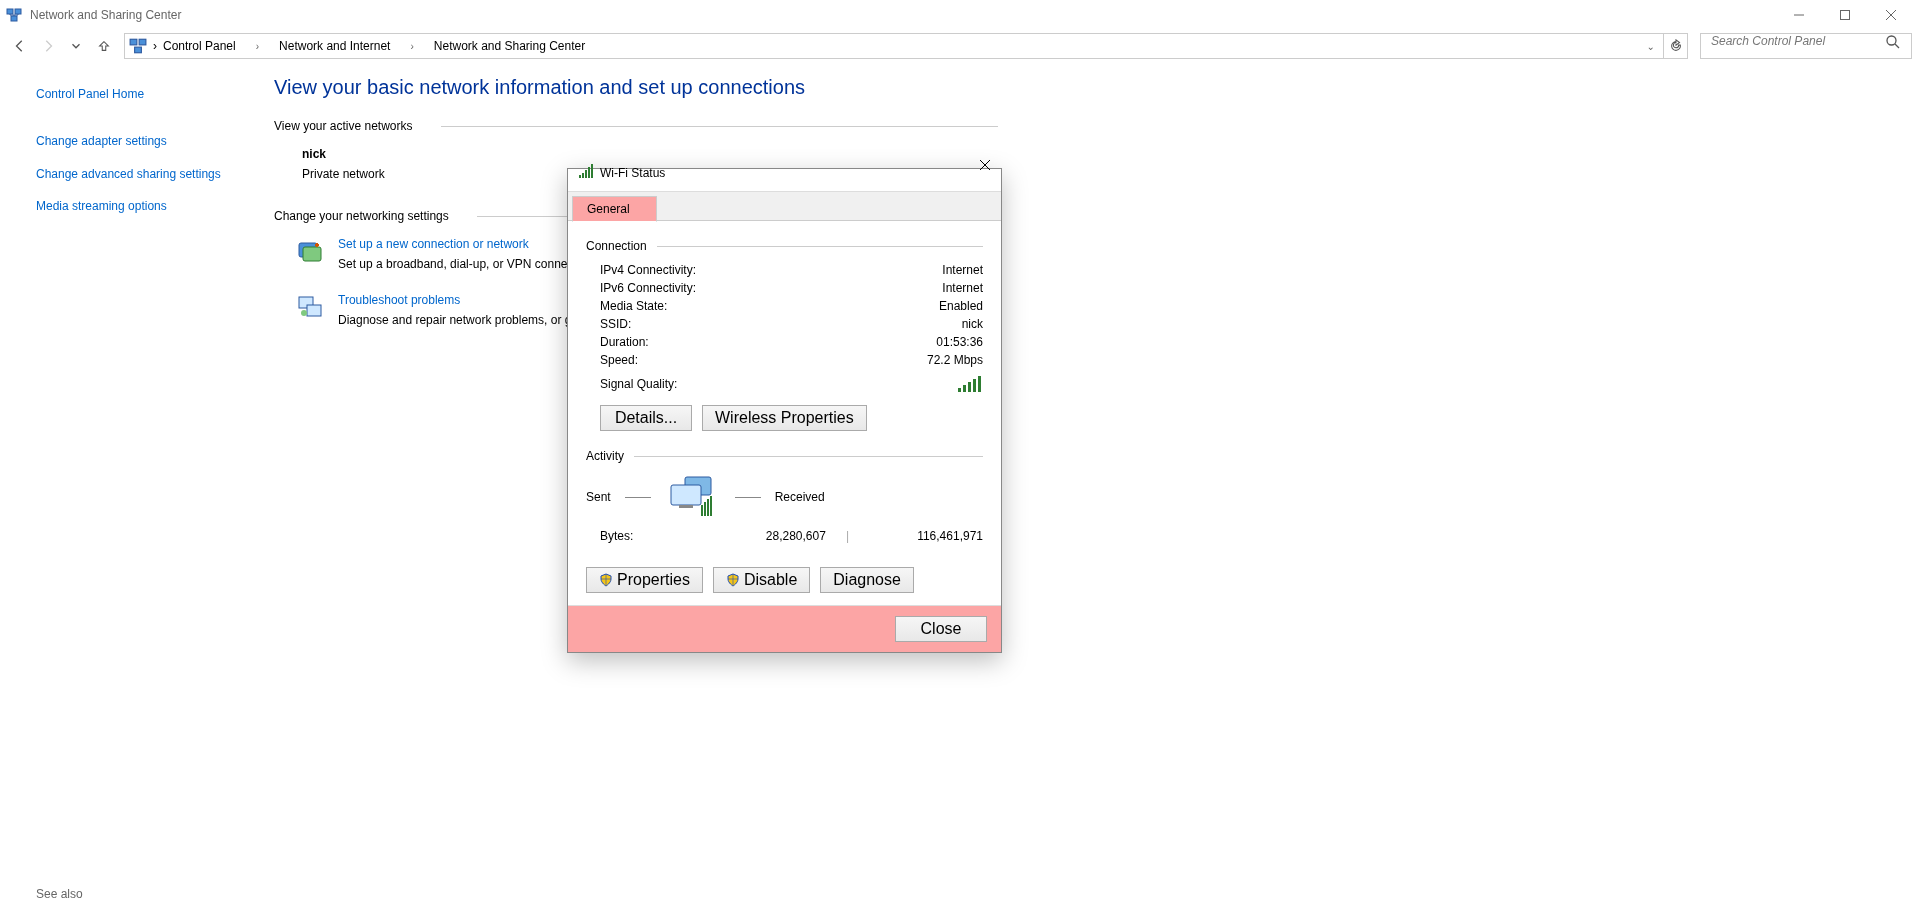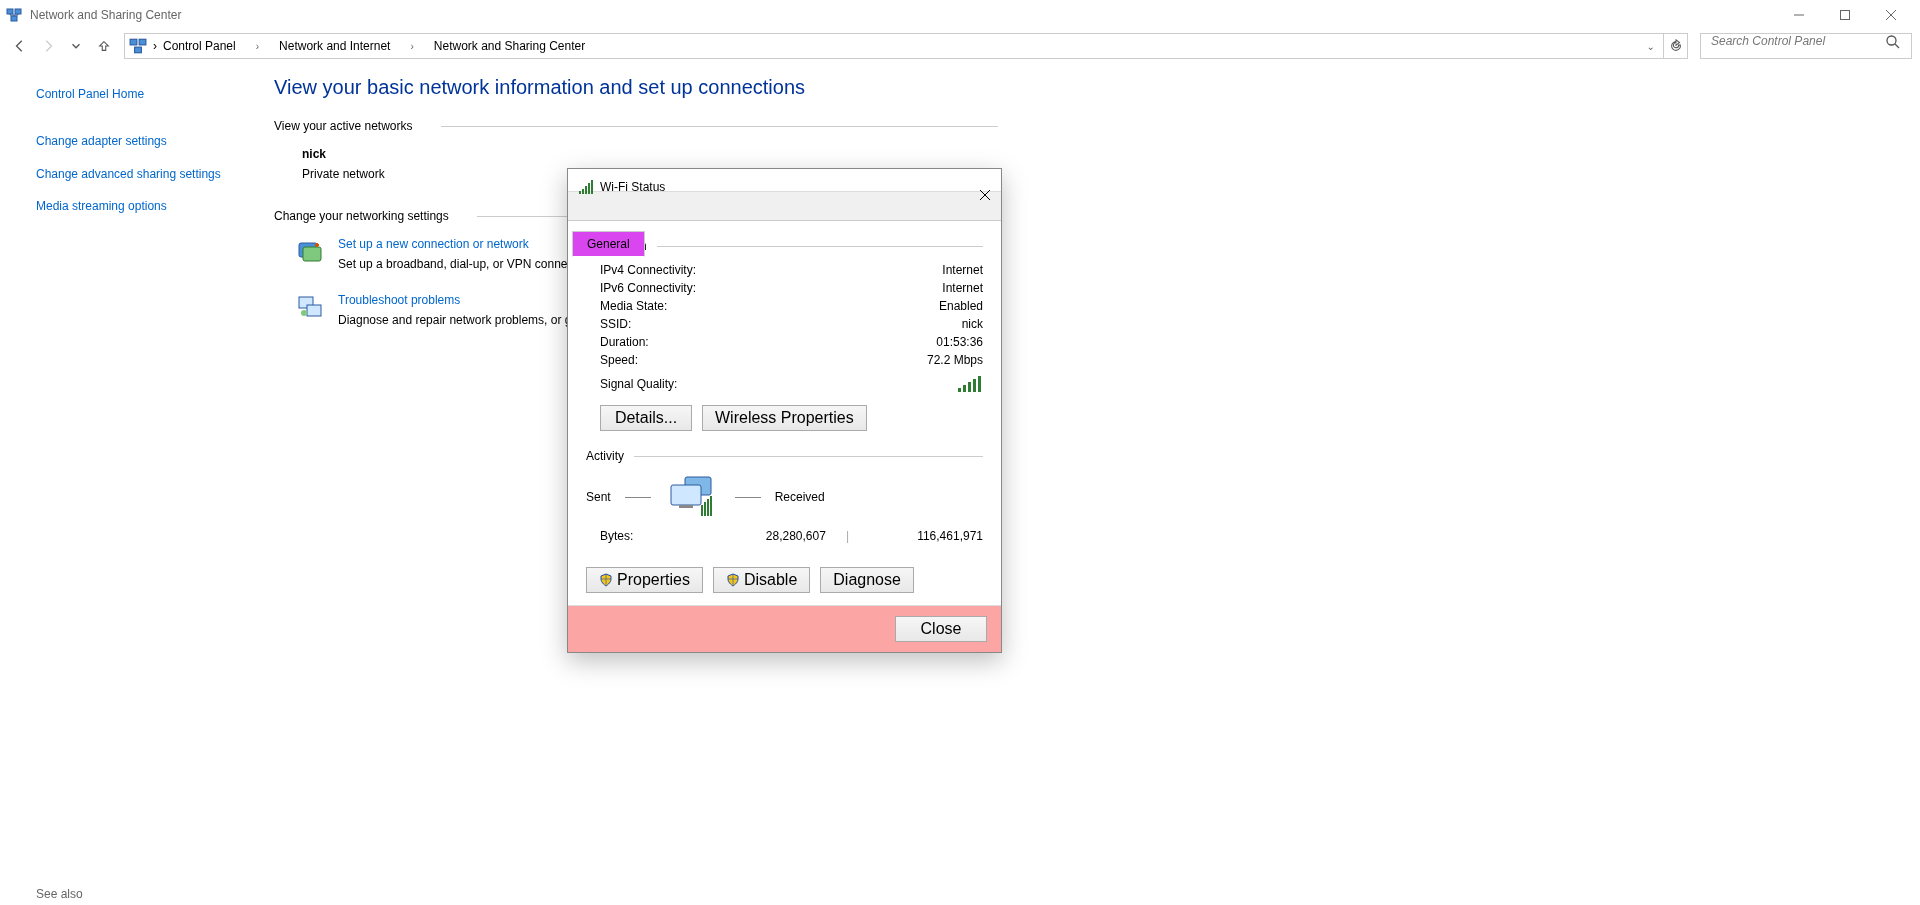--- a/index.html
+++ b/index.html
@@ -45,27 +45,27 @@
   .network-block .nname { font-weight: bold; font-size: 12px; }
   .network-block .ntype { font-size: 12px; margin-top: 6px;}
   .tasks { padding-left: 22px;}
   .task { display:flex; gap:14px; margin-bottom: 22px;}
   .task-icon { width:28px; height:28px; flex:0 0 28px;}
   .task-body .tlink { color: #0066cc; font-size: 12px;}
   .task-body .tdesc { color:#000; font-size:12px; margin-top:6px;}
 
   
   .dialog { position: absolute; left: 567px; top: 168px; width: 435px; background: #fff; border: 1px solid #888; box-shadow: 0 8px 24px rgba(0,0,0,.25); }
-  .dlg-title { height: 14px; display:flex; align-items:flex-start; padding:11px 10px; font-size:12px; }
+  .dlg-title { height: 14px; display:flex; align-items:flex-end; padding:11px 10px; font-size:12px; }
   .dlg-title .sig { width:16px; height:16px; margin-right:6px;}
   .dlg-title .spacer { flex:1;}
   .dlg-title .close { width:32px; height:30px; display:flex; align-items:center; justify-content:center; margin-right:-10px;}
   .dlg-title .close svg { width:10px; height:10px; color:#000;}
   .tabstrip { background:#f0f0f0; border-top:1px solid #ddd; border-bottom:1px solid #ccc; padding: 4px 4px 0 4px; height:30px;}
-  .tab { display:inline-block; padding:5px 14px 5px 14px; border:1px solid #ccc; border-bottom:1px solid #fff; background:#d946ef; font-size:12px; position:relative; top:0px;margin-top:35px;}
+  .tab { display:inline-block; padding:5px 26px 5px 14px; border:1px solid #ccc; border-bottom:1px solid #fff; background:#fca5a5; font-size:12px; position:relative; top:0px;}
   .dlg-body { padding: 14px 18px 12px 18px; font-size:12px;}
   .group-title { display:flex; align-items:center; gap:10px; margin: 4px 0 8px 0;}
   .group-title .hr { flex:1; height:1px; background:#ccc;}
   .kv { display:flex; justify-content:space-between; padding:2px 0 2px 14px;}
   .kv .k { color:#000;}
   .kv .v { color:#000;}
   .sigrow { display:flex; align-items:center; justify-content:space-between; padding: 6px 0 2px 14px;}
   .sigbars { width:26px; height:18px;}
   .btnrow { display:flex; gap:10px; padding: 10px 0 4px 14px;}
   .btn { min-width: 92px; height: 26px; border:1px solid #aaa; background:linear-gradient(#f6f6f6,#e8e8e8); font-size:16px; display:inline-flex; align-items:center; justify-content:center; gap:4px; padding: 0 12px;}

